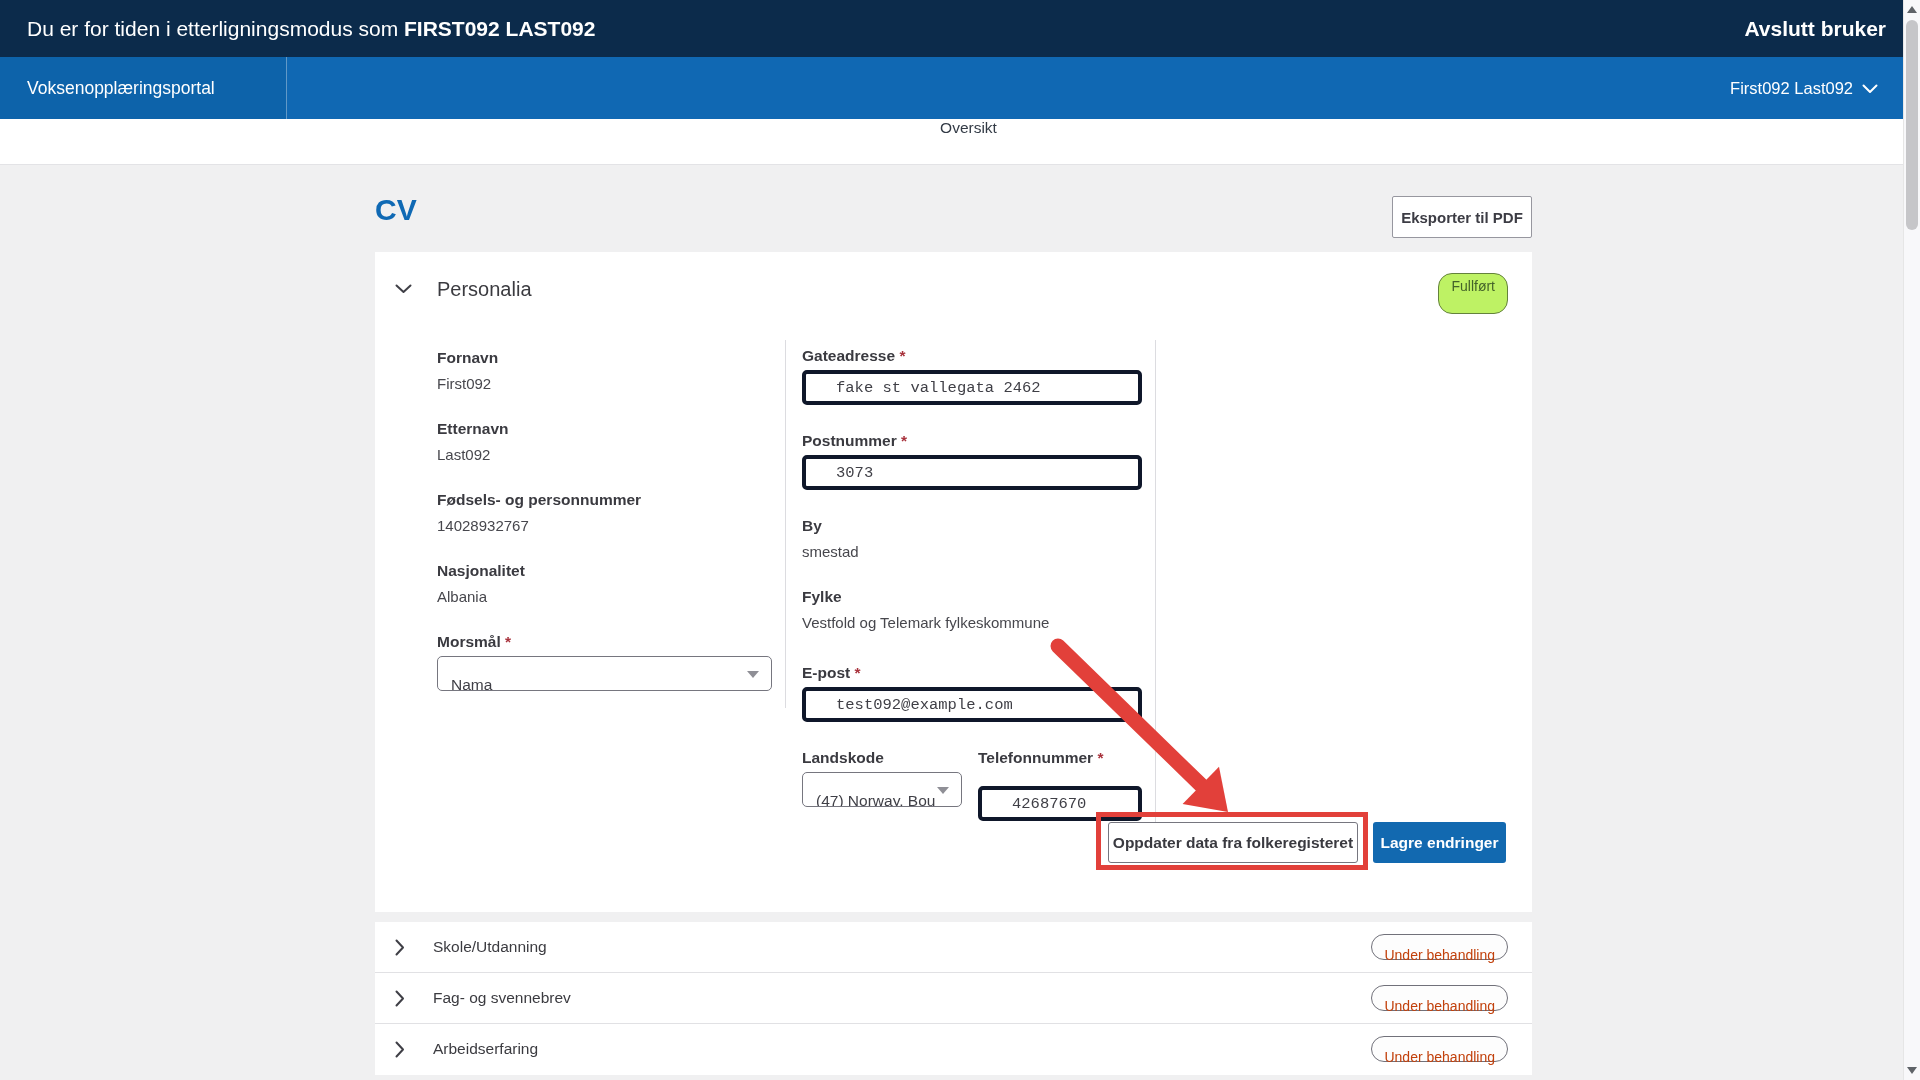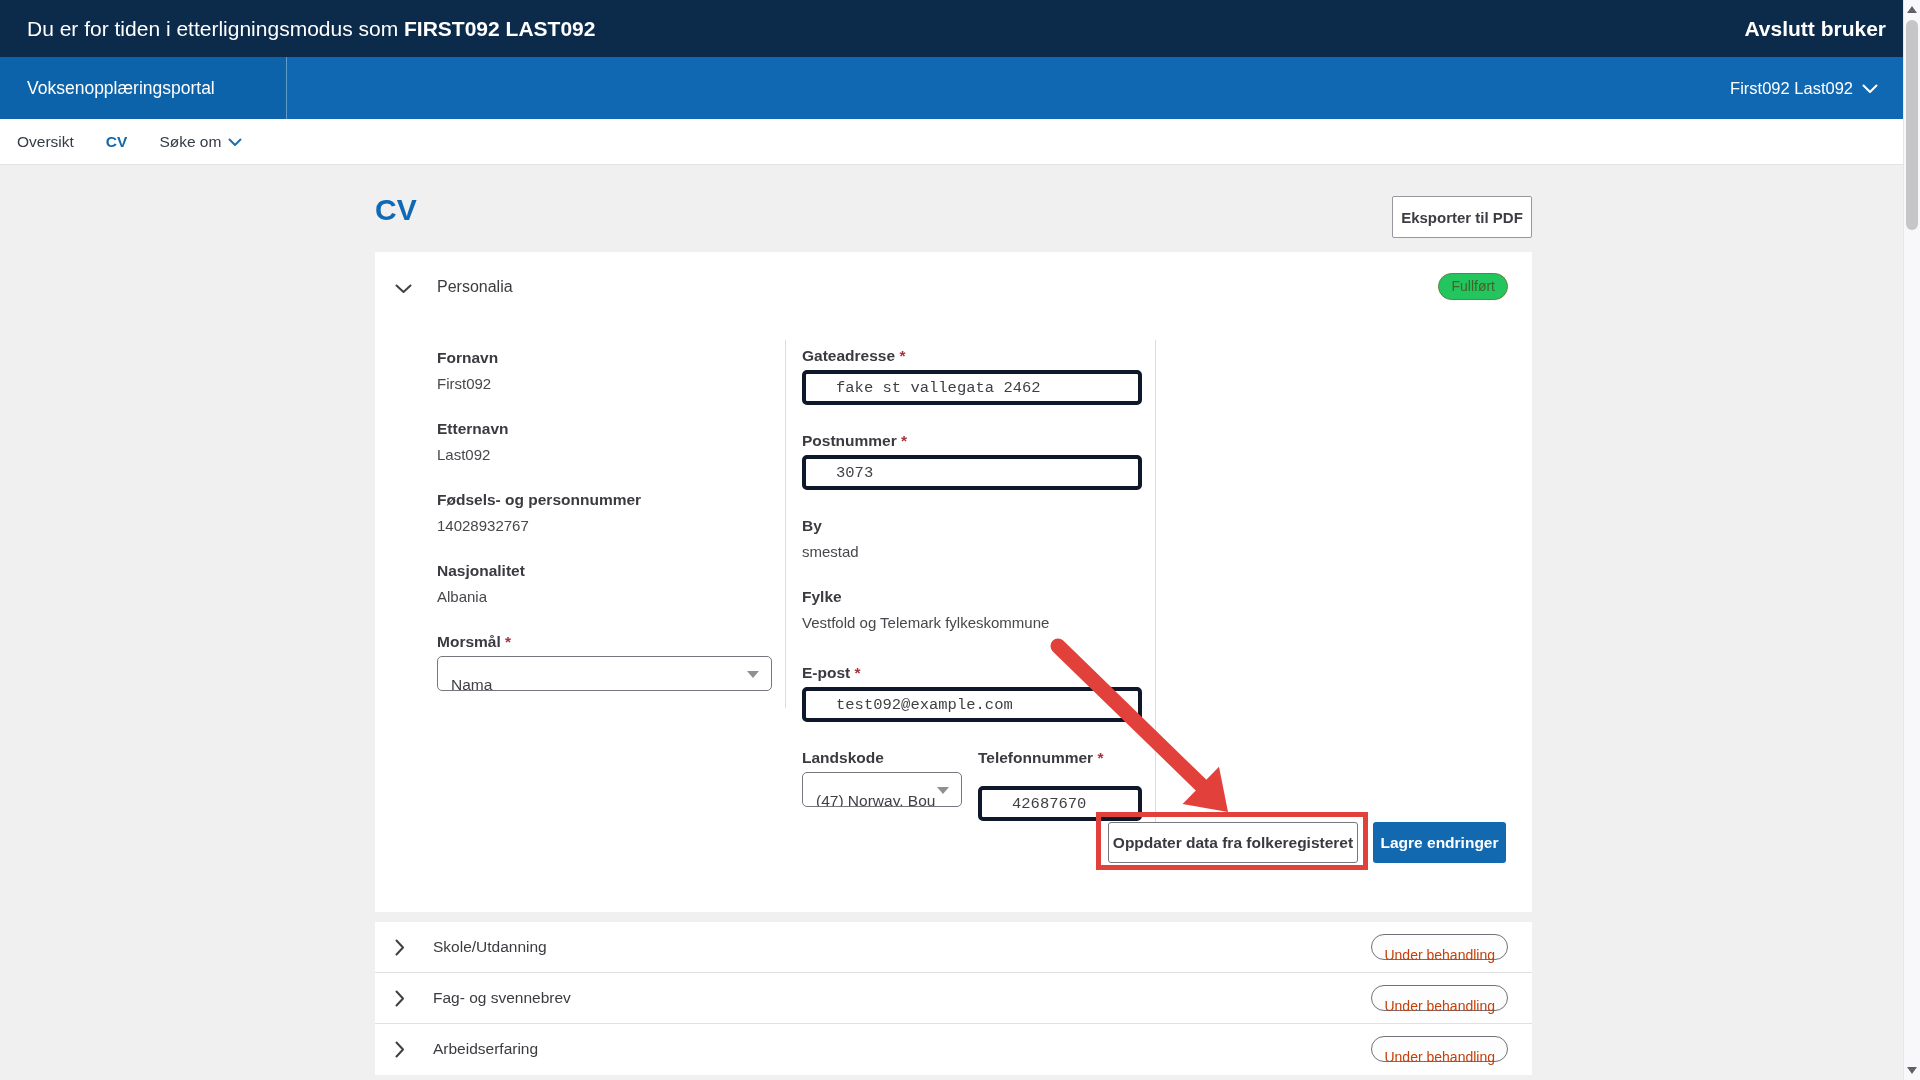--- a/index.html
+++ b/index.html
@@ -18,37 +18,37 @@
   
   .appbar { position:absolute; left:0; top:57px; width:1920px; height:62px; background:#1068b3; }
   .brand { position:absolute; left:0; top:0; width:287px; height:62px; background:#0d63aa;
     border-right:1px solid rgba(255,255,255,.35); color:#fff; font-size:17.5px;
     line-height:62px; padding-left:27px; cursor:pointer; }
   .user-menu { position:absolute; right:42px; top:0; height:62px; display:flex;
     align-items:center; gap:9px; color:#fff; font-size:16.5px; cursor:pointer; }
 
   
   .navbar { position:absolute; left:0; top:119px; width:1920px; height:46px; background:#fff;
-    border-bottom:1px solid #e3e3e6; display:flex; align-items:center; padding-left:17px; gap:32px; }
+    border-bottom:1px solid #e3e3e6; display:flex; align-items:center; padding-left:17px; gap:32px;flex-direction:column; }
   .nav-item { font-size:15.5px; color:#333b46; cursor:pointer; display:flex; align-items:center; gap:7px; }
   .nav-item.active { color:#1068b3; font-weight:700; }
 
   
   .content { position:absolute; left:0; top:165px; width:1920px; height:915px; background:#f0f0f1; }
   .page-title { position:absolute; left:375px; top:193px; font-size:30px; color:#0f69b4; }
   .btn-export { position:absolute; left:1392px; top:196px; width:140px; height:42px; background:#fff;
     border:1px solid #97979f; border-radius:2px; font-size:15px; font-weight:600; color:#3c3c44;
     font-family:inherit; cursor:pointer; }
 
   
   .card { position:absolute; left:375px; top:252px; width:1157px; height:660px; background:#fff; }
   .card-chevron { position:absolute; left:20px; top:28px; cursor:pointer; }
-  .card-title { position:absolute; left:62px; top:26px; font-size:16px; color:#3b3b40; }
-  .badge-green { position:absolute; right:24px; top:21px; height:27px; line-height:25px; padding:0 12px;
-    background:#22c55e; border:1.5px solid #64823c; border-radius:14px; font-size:14px; color:#44632a; }
+  .card-title { position:absolute; left:62px; top:26px; font-size:20px; color:#3b3b40; }
+  .badge-green { position:absolute; right:24px; top:21px; height:41px; line-height:25px; padding:0 12px;
+    background:#bef264; border:1.5px solid #64823c; border-radius:14px; font-size:14px; color:#44632a; }
 
   .vdiv { position:absolute; width:1px; background:#dcdce0; }
   .vdiv1 { left:410px; top:88px; height:368px; }
   .vdiv2 { left:780px; top:88px; height:505px; }
 
   .col-left  { position:absolute; left:62px;  top:96px; width:335px; }
   .col-mid   { position:absolute; left:427px; top:94px; width:340px; }
 
   .fld-label { font-size:15.5px; font-weight:700; color:#3a3a40; line-height:19px; margin-bottom:7px; }
   .fld-value { font-size:15px; color:#47474d; line-height:19px; }

